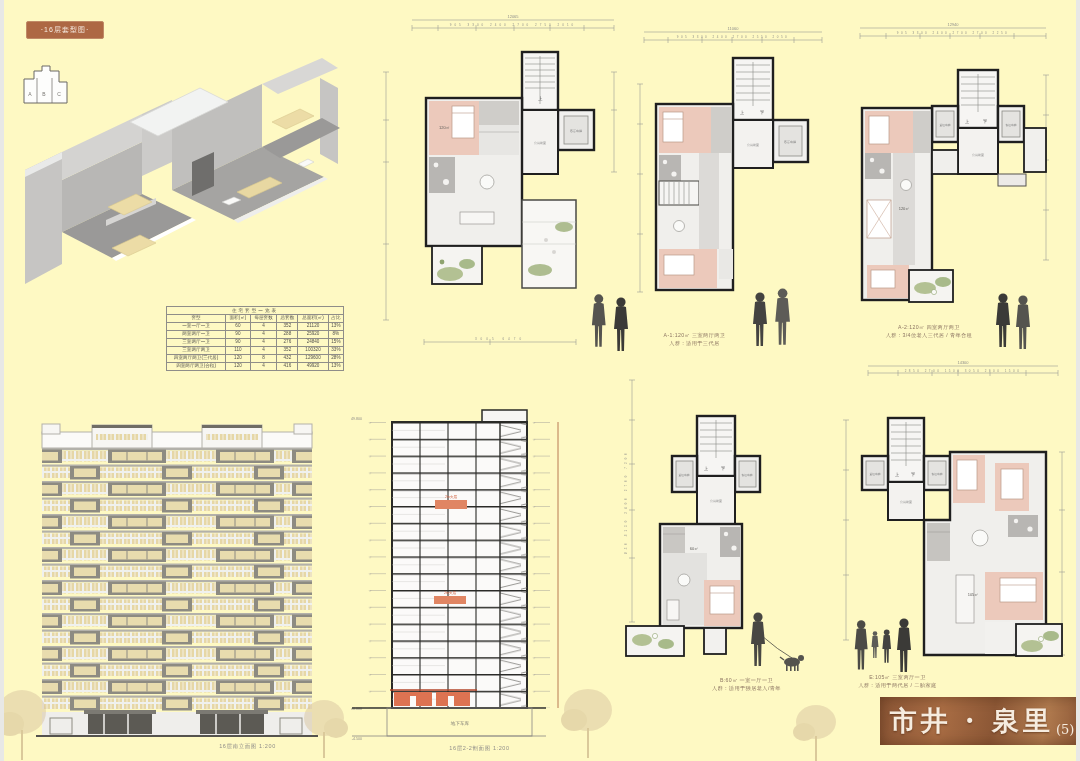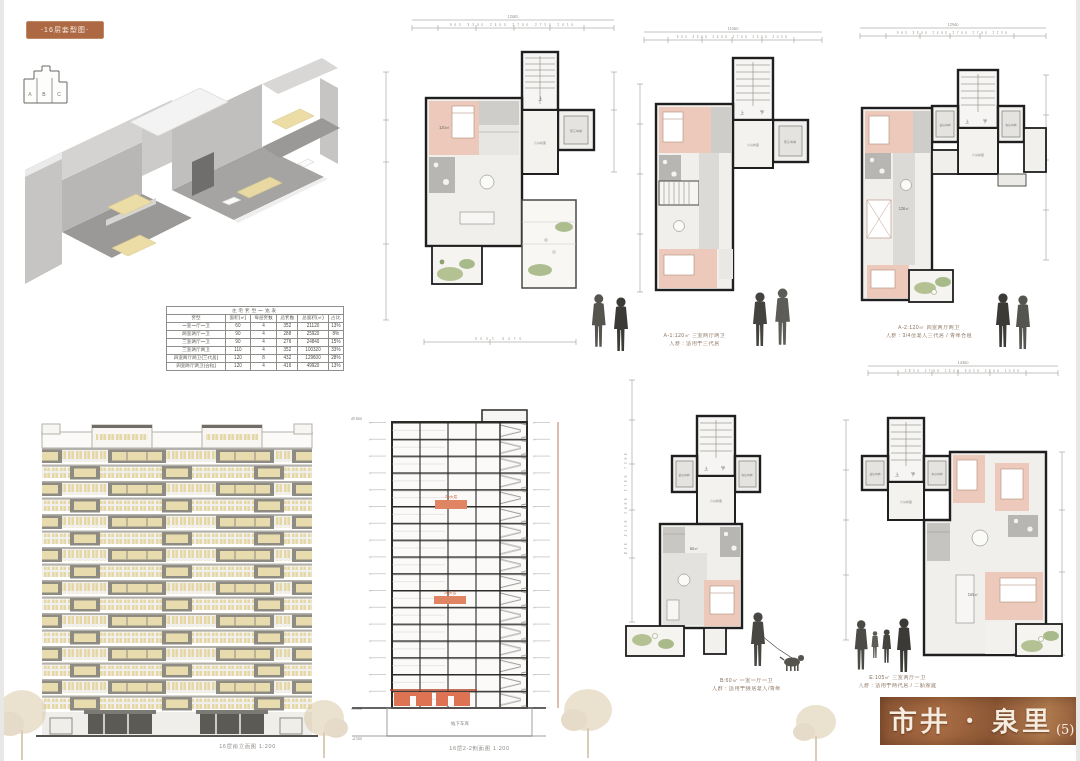--- a/index.html
+++ b/index.html
@@ -1,16 +1,16 @@
 <!DOCTYPE html>
 <html><head>
 <meta charset="utf-8">
 <style>
   html,body{margin:0;padding:0;background:#e8e8e6;font-family:"Liberation Sans",sans-serif;}
-  .board{position:relative;width:1072px;height:761px;margin:0 auto;background:#ffffff;overflow:hidden;}
+  .board{position:relative;width:1072px;height:761px;margin:0 auto;background:#fef9c3;overflow:hidden;}
   .abs{position:absolute;}
   svg{display:block;overflow:visible;}
   .svg-txt{font-family:"Liberation Sans",sans-serif;}
 
   
   .tag{left:22px;top:21px;width:76px;height:16px;background:#ad6844;border:1px solid #c08a67;
        border-radius:2px;color:#f6ece2;font-size:7px;line-height:15px;text-align:center;letter-spacing:1px;}
 
   
   .table-wrap{left:162px;top:306px;width:178px;}

